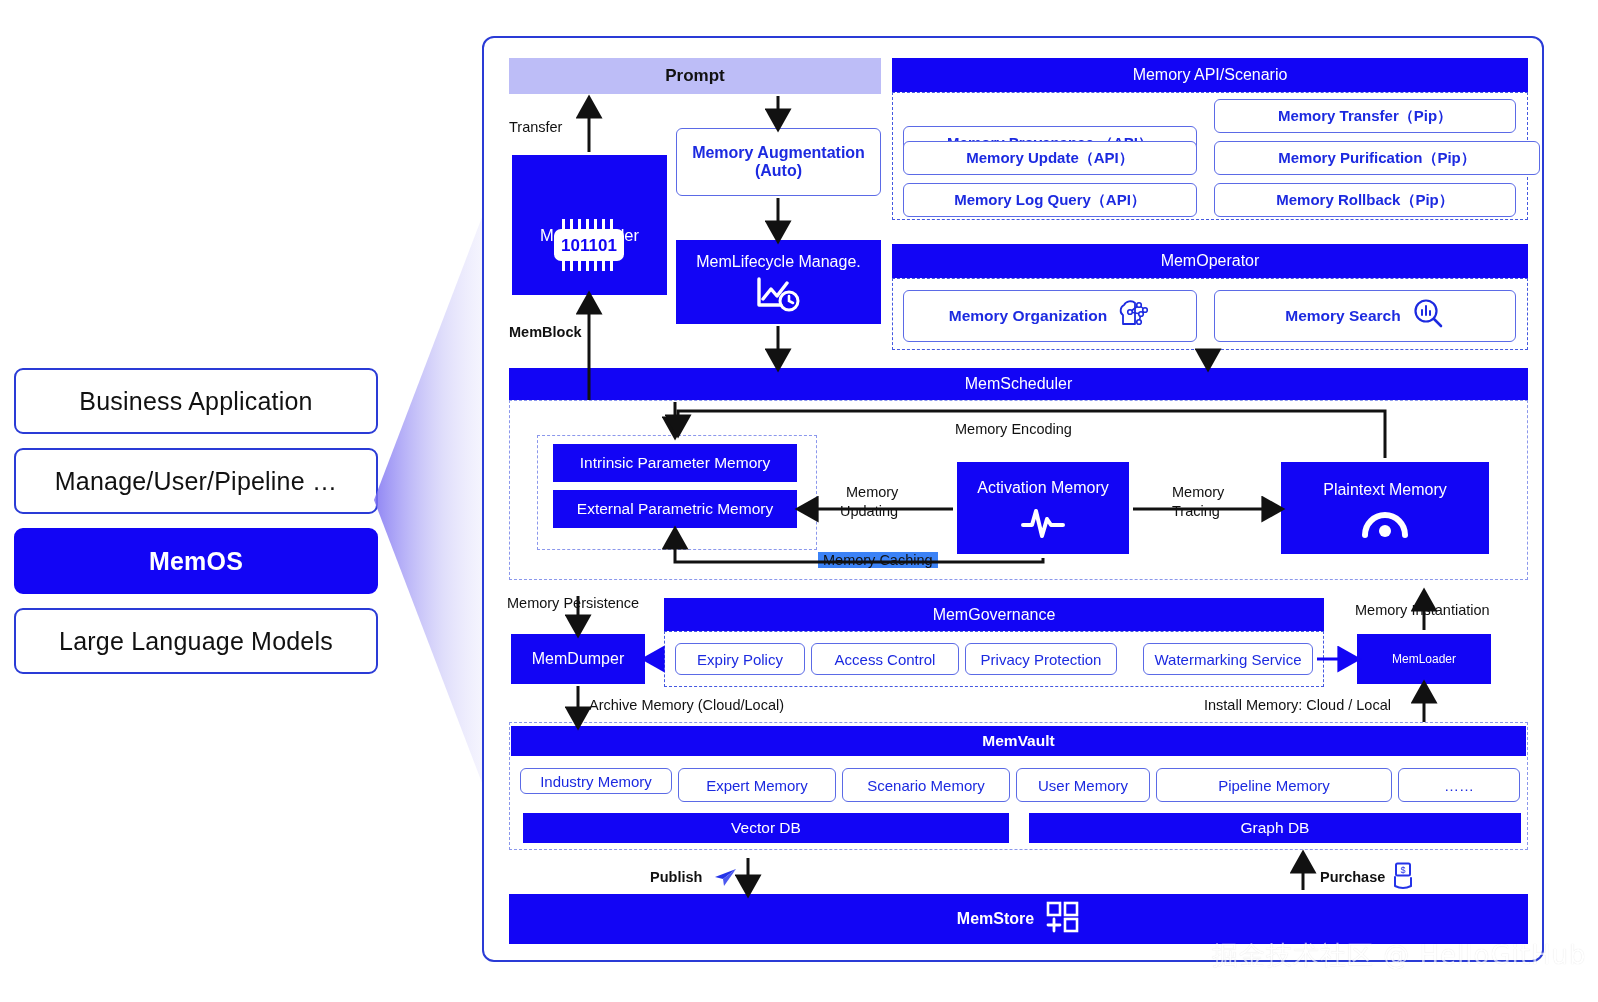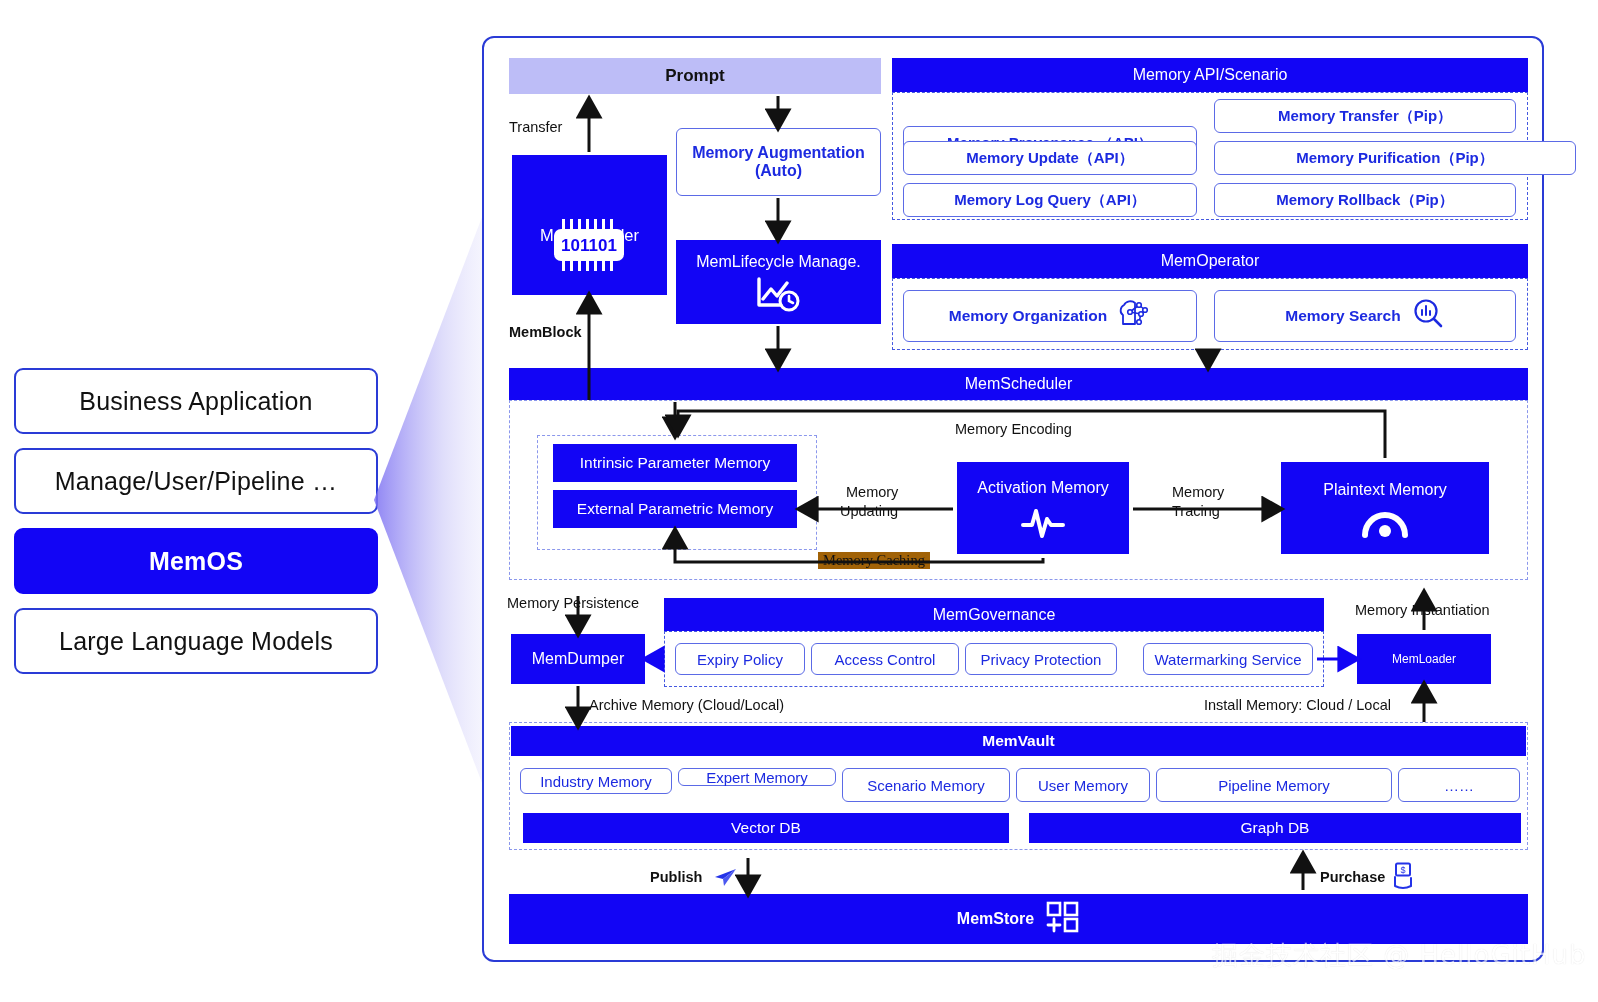--- a/index.html
+++ b/index.html
@@ -164,21 +164,21 @@
 <div class="abs whitebox" style="left:903px;top:141px;width:294px;height:34px;">
   <span style="font-size:15px;font-weight:bold;">Memory Update（API）</span>
   </div>
 <div class="abs whitebox" style="left:903px;top:183px;width:294px;height:34px;">
   <span style="font-size:15px;font-weight:bold;">Memory Log Query（API）</span>
   </div>
 
 <div class="abs whitebox" style="left:1214px;top:99px;width:302px;height:34px;">
   <span style="font-size:15px;font-weight:bold;">Memory Transfer（Pip）</span>
   </div>
-<div class="abs whitebox" style="left:1214px;top:141px;width:362px;height:34px;">
+<div class="abs whitebox" style="left:1214px;top:141px;width:326px;height:34px;">
   <span style="font-size:15px;font-weight:bold;">Memory Purification（Pip）</span>
   </div>
 <div class="abs whitebox" style="left:1214px;top:183px;width:302px;height:34px;">
   <span style="font-size:15px;font-weight:bold;">Memory Rollback（Pip）</span>
   </div>
 
 <div class="abs bluebox" style="left:892px;top:244px;width:636px;height:34px;">
   <span style="font-size:16px;">MemOperator</span>
 </div>
 <div class="abs dashed" style="left:892px;top:278px;width:636px;height:72px;"></div>
@@ -252,21 +252,21 @@
       <circle cx="27" cy="28" r="6" fill="#fff"></circle>
     </svg>
   </span>
 </div>
 
 <div class="abs lbl" style="left:955px;top:421px;">Memory Encoding</div>
 <div class="abs lbl" style="left:846px;top:484px;">Memory</div>
 <div class="abs lbl" style="left:840px;top:503px;">Updating</div>
 <div class="abs lbl" style="left:1172px;top:484px;">Memory</div>
 <div class="abs lbl" style="left:1172px;top:503px;">Tracing</div>
-<div class="abs lbl" style="left:818px;top:552px;background:#a16207;padding:0 5px;font-family:Liberation Serif, serif;">Memory Caching</div>
+<div class="abs lbl" style="left:818px;top:552px;background:#3b82f6;padding:0 5px;">Memory Caching</div>
 
 <div class="abs bluebox" style="left:664px;top:598px;width:660px;height:33px;">
   <span style="font-size:16px;">MemGovernance</span>
 </div>
 <div class="abs dashed" style="left:664px;top:631px;width:660px;height:56px;"></div>
 <div class="abs whitebox" style="left:675px;top:643px;width:130px;height:32px;">
   <span style="font-size:15px;">Expiry Policy</span>
   </div>
 <div class="abs whitebox" style="left:811px;top:643px;width:148px;height:32px;">
   <span style="font-size:15px;">Access Control</span>
@@ -291,21 +291,21 @@
 <div class="abs lbl" style="left:1204px;top:697px;">Install Memory: Cloud / Local</div>
 
 <div class="abs dashed-light" style="left:509px;top:722px;width:1019px;height:128px;"></div>
 <div class="abs bluebox" style="left:511px;top:726px;width:1015px;height:30px;">
   <span style="font-size:15.5px;font-weight:bold;">MemVault</span>
 </div>
 
 <div class="abs whitebox" style="left:520px;top:768px;width:152px;height:26px;">
   <span style="font-size:15px;">Industry Memory</span>
   </div>
-<div class="abs whitebox" style="left:678px;top:768px;width:158px;height:18px;">
+<div class="abs whitebox" style="left:678px;top:768px;width:158px;height:34px;">
   <span style="font-size:15px;">Expert Memory</span>
   </div>
 <div class="abs whitebox" style="left:842px;top:768px;width:168px;height:34px;">
   <span style="font-size:15px;">Scenario Memory</span>
   </div>
 <div class="abs whitebox" style="left:1016px;top:768px;width:134px;height:34px;">
   <span style="font-size:15px;">User Memory</span>
   </div>
 <div class="abs whitebox" style="left:1156px;top:768px;width:236px;height:34px;">
   <span style="font-size:15px;">Pipeline Memory</span>

